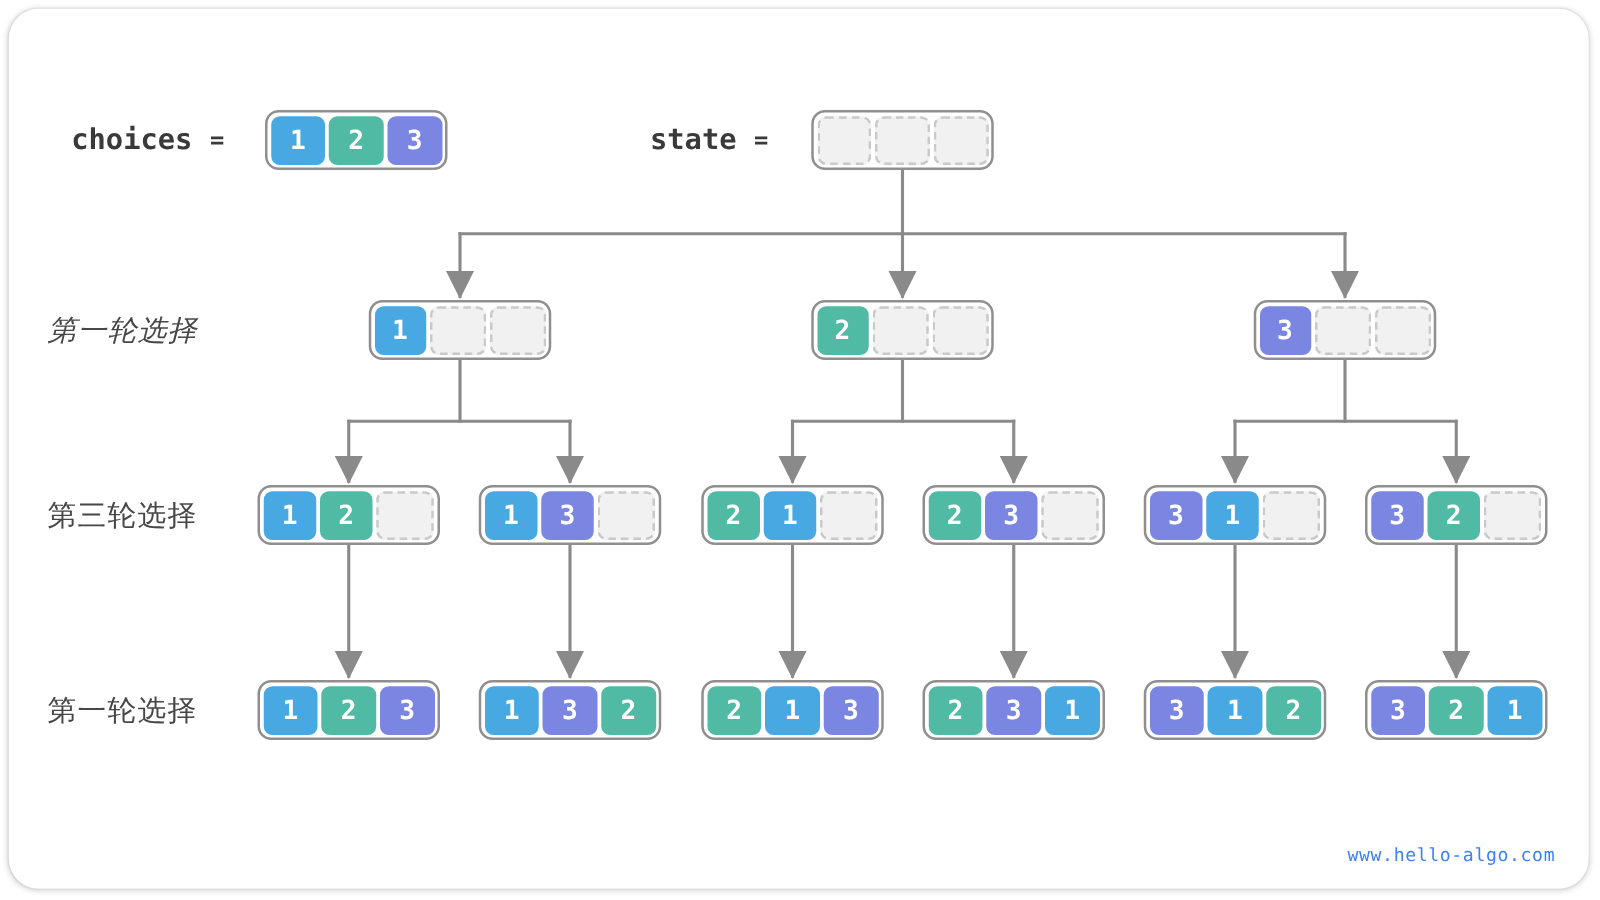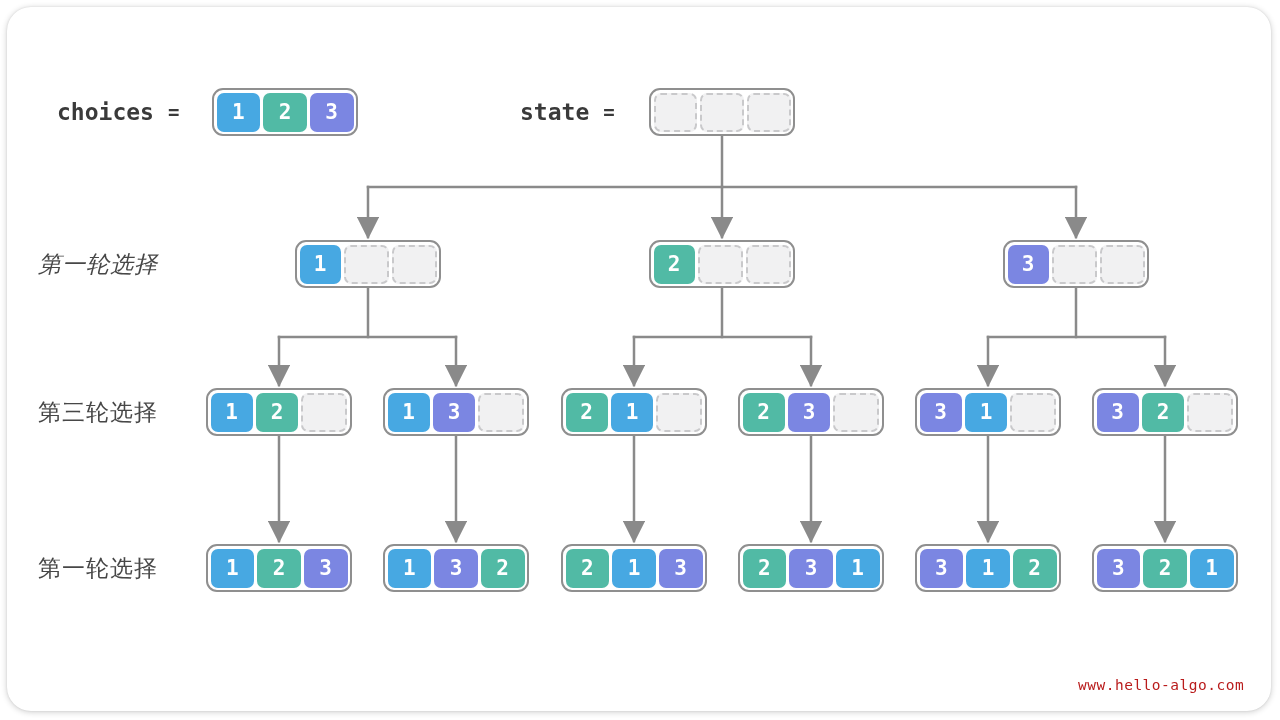--- a/index.html
+++ b/index.html
@@ -84,21 +84,21 @@
   }
   #row-label-1 { top: 249px; font-style: italic; }
   #row-label-2 { top: 397px; }
   #row-label-3 { top: 553px; }
   .watermark {
     position: absolute;
     left: 1078px;
     top: 677px;
     font-family: "DejaVu Sans Mono", monospace;
     font-size: 14.5px;
-    color: #b91c1c;
+    color: #3b82f6;
     letter-spacing: 0.5px;
   }
 </style>
 </head>
 <body>
 
 <div class="card"></div>
 
 <div id="layer">
 

